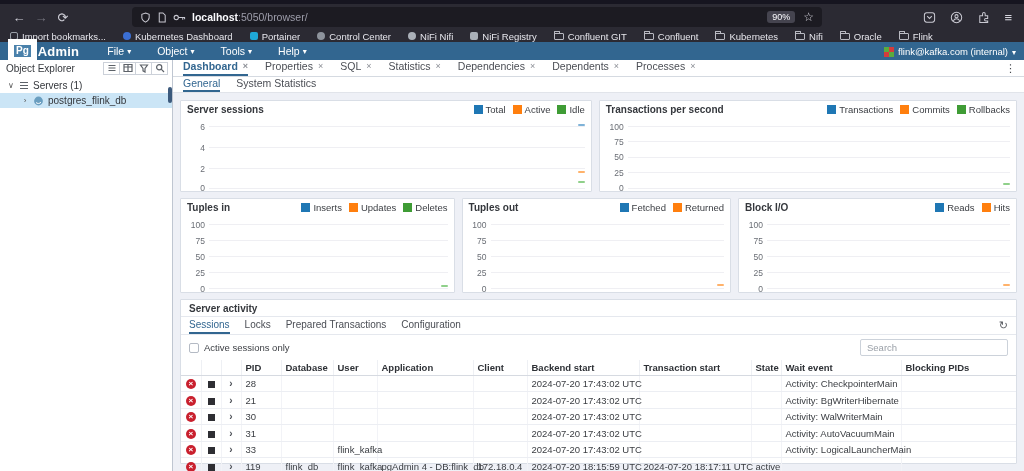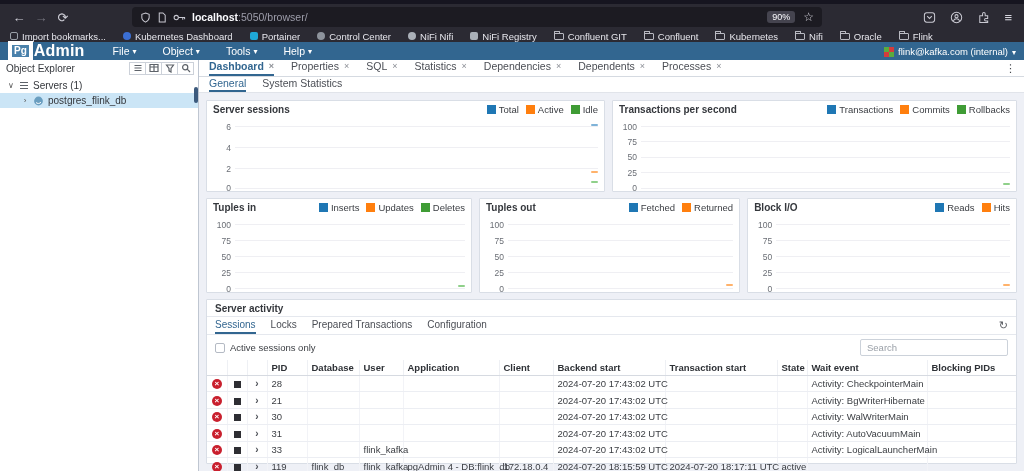--- a/index.html
+++ b/index.html
@@ -26,33 +26,33 @@
                padding:0 10px; font-size:9.5px; color:#e6e6ec; white-space:nowrap; }
   .bm { display:flex; align-items:center; gap:4px; }
   .bm-dot { width:8px; height:8px; flex:none; }
   .bm-folder { width:10px; height:7px; border:1px solid #b9bac2; border-radius:1px; position:relative; flex:none; margin-top:1px;}
   .bm-folder::before { content:""; position:absolute; top:-3px; left:-1px; width:4px; height:2px;
                        border:1px solid #b9bac2; border-bottom:none; border-radius:1px 1px 0 0; }
 
   
   .pgbar { height:18px; background:#326690; display:flex; align-items:center; color:#fff; padding:0 8px; }
   .pg-logo { display:flex; align-items:center; gap:1px; margin-right:28px; }
-  .pg-box { background:#4a81ab; border:4px solid #ffffff; color:#fff; font-weight:bold; font-size:10px;
+  .pg-box { background:#4a81ab; border:6px solid #ffffff; color:#fff; font-weight:bold; font-size:10px;
             padding:0 2px; border-radius:0; line-height:12px;}
-  .pg-admin { font-weight:bold; font-size:16px; letter-spacing:.2px; }
+  .pg-admin { font-weight:bold; font-size:13px; letter-spacing:.2px; }
   .menu { display:flex; gap:26px; font-size:10.5px; }
   .menu-item { display:flex; align-items:center; gap:3px; cursor:default; }
   .menu-item .caret { font-size:8px; }
   .pg-user { margin-left:auto; display:flex; align-items:flex-end; gap:4px; font-size:9.5px; }
   .pg-user .caret { font-size:8px; }
 
   
   .main { display:flex; height:411px; }
 
-  .sidebar { width:199px; background:#fff; border-right:1px solid #bfc6d1; position:relative; flex:none; }
+  .sidebar { width:173px; background:#fff; border-right:1px solid #bfc6d1; position:relative; flex:none; }
   .sb-head { height:15px; display:flex; align-items:center; justify-content:space-between; padding:1px 4px 0 6px; }
   .sb-title { font-size:10px; color:#35383d; }
   .sb-tools { display:flex; }
   .sb-btn { width:17px; height:13px; border:1px solid #ccd1d9; background:#fff; display:flex;
             align-items:center; justify-content:center; margin-left:-1px; }
   .tree { padding-top:3px; font-size:10px; color:#33363b; }
   .tree-row { height:15px; display:flex; align-items:center; gap:4px; }
   .tree-caret { font-size:8px; color:#555; width:8px; text-align:center; }
   .tree-sel { background:#cbe5f6; }
   .sb-scroll { position:absolute; right:0; top:27px; width:4px; height:16px; background:#3c5a7d; border-radius:2px;}

